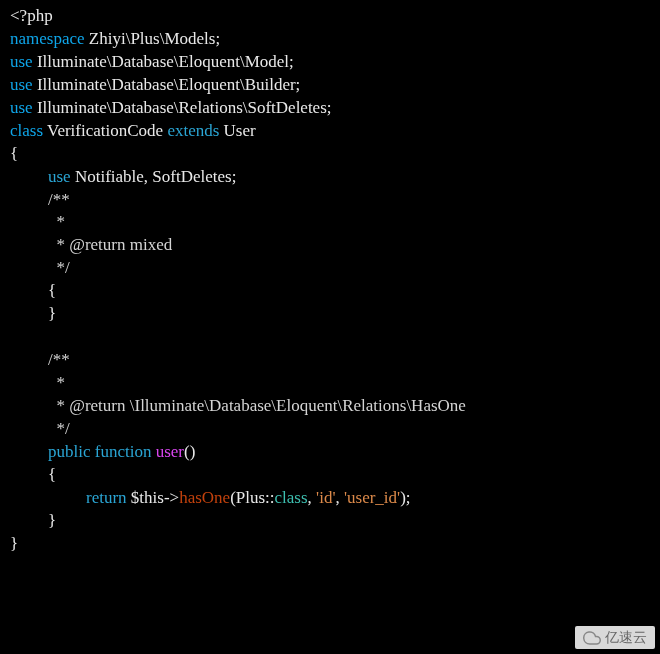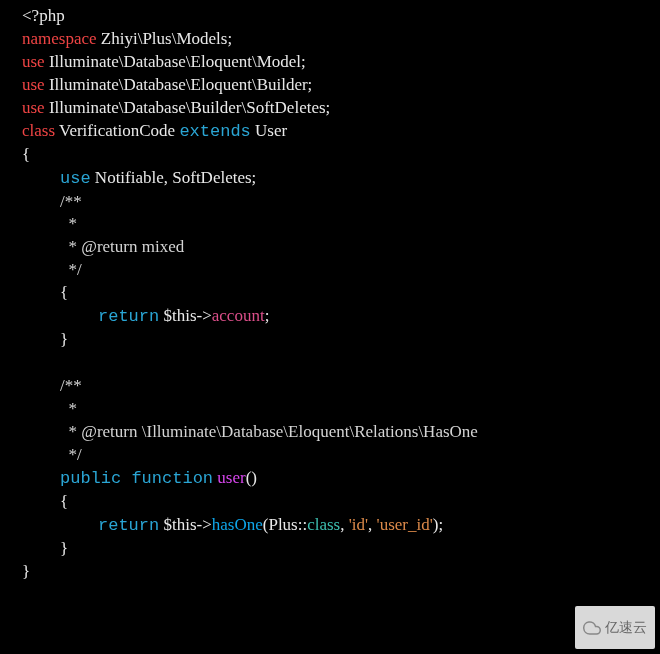--- a/index.html
+++ b/index.html
@@ -14,40 +14,39 @@
       line-height: 1.35;
       color: #d4d4d4;
       padding: 5px 10px;
       width: 660px;
       height: 654px;
       position: relative;
       overflow: hidden;
     }
     .code-line {
       white-space: pre;
-      margin-left: 12px;
     }
-    .k-blue { color: #ef4444; }
-    .k-cyan { color: #2aa5d4; font-family: Liberation Mono, monospace; }
+    .k-blue { color: #0ea5e9; }
+    .k-cyan { color: #2aa5d4; }
     .text { color: #e8e8e8; }
     .fn-pink { color: #e87db8; }
     .fn-red { color: #d946ef; }
-    .fn-red2 { color: #0ea5e9; }
+    .fn-red2 { color: #c2410c; }
     .attr { color: #dc4f8a; }
     .class-token { color: #3dbfb0; }
     .string { color: #dd8a4a; }
     .comment { color: #d4d4d4; }
     .indent1 { padding-left: 38px; }
     .indent2 { padding-left: 76px; }
     .watermark {
       position: absolute;
       bottom: 5px;
       right: 5px;
       background: rgba(255,255,255,0.85);
-      padding: 12px 8px;
+      padding: 2px 8px;
       font-size: 14px;
       border-radius: 2px;
       display: flex;
       align-items: center;
       gap: 4px;
     }
     .watermark-icon {
       display: inline-block;
       width: 18px;
       height: 18px;
@@ -58,33 +57,32 @@
     }
   </style>
 </head>
 <body>
 
 <div>
   <div class="code-line"><span class="text">&lt;?php</span></div>
   <div class="code-line"><span class="k-blue">namespace</span><span class="text"> Zhiyi\Plus\Models;</span></div>
   <div class="code-line"><span class="k-blue">use</span><span class="text"> Illuminate\Database\Eloquent\Model;</span></div>
   <div class="code-line"><span class="k-blue">use</span><span class="text"> Illuminate\Database\Eloquent\Builder;</span></div>
-  <div class="code-line"><span class="k-blue">use</span><span class="text"> Illuminate\Database\Builder\SoftDeletes;</span></div>
+  <div class="code-line"><span class="k-blue">use</span><span class="text"> Illuminate\Database\Relations\SoftDeletes;</span></div>
   <div class="code-line"><span class="k-blue">class</span><span class="text"> VerificationCode </span><span class="k-cyan">extends</span><span class="text"> User</span></div>
   <div class="code-line"><span class="text">{</span></div>
 
   <div class="code-line indent1"><span class="k-cyan">use</span><span class="text"> Notifiable, SoftDeletes;</span></div>
 
   <div class="code-line indent1"><span class="comment">/**</span></div>
   <div class="code-line indent1"><span class="comment">  *</span></div>
   <div class="code-line indent1"><span class="comment">  * @return mixed</span></div>
   <div class="code-line indent1"><span class="comment">  */</span></div>
 
   <div class="code-line indent1"><span class="text">{</span></div>
-  <div class="code-line indent2"><span class="k-cyan">return</span><span class="text"> $this-&gt;</span><span class="attr">account</span><span class="text">;</span></div>
   <div class="code-line indent1"><span class="text">}</span></div>
 
   <div class="code-line indent1"><span class="text"> </span></div>
 
   <div class="code-line indent1"><span class="comment">/**</span></div>
   <div class="code-line indent1"><span class="comment">  *</span></div>
   <div class="code-line indent1"><span class="comment">  * @return \Illuminate\Database\Eloquent\Relations\HasOne</span></div>
   <div class="code-line indent1"><span class="comment">  */</span></div>
 
   <div class="code-line indent1"><span class="k-cyan">public</span><span class="k-cyan"> function</span><span class="fn-red"> user</span><span class="text">()</span></div>

